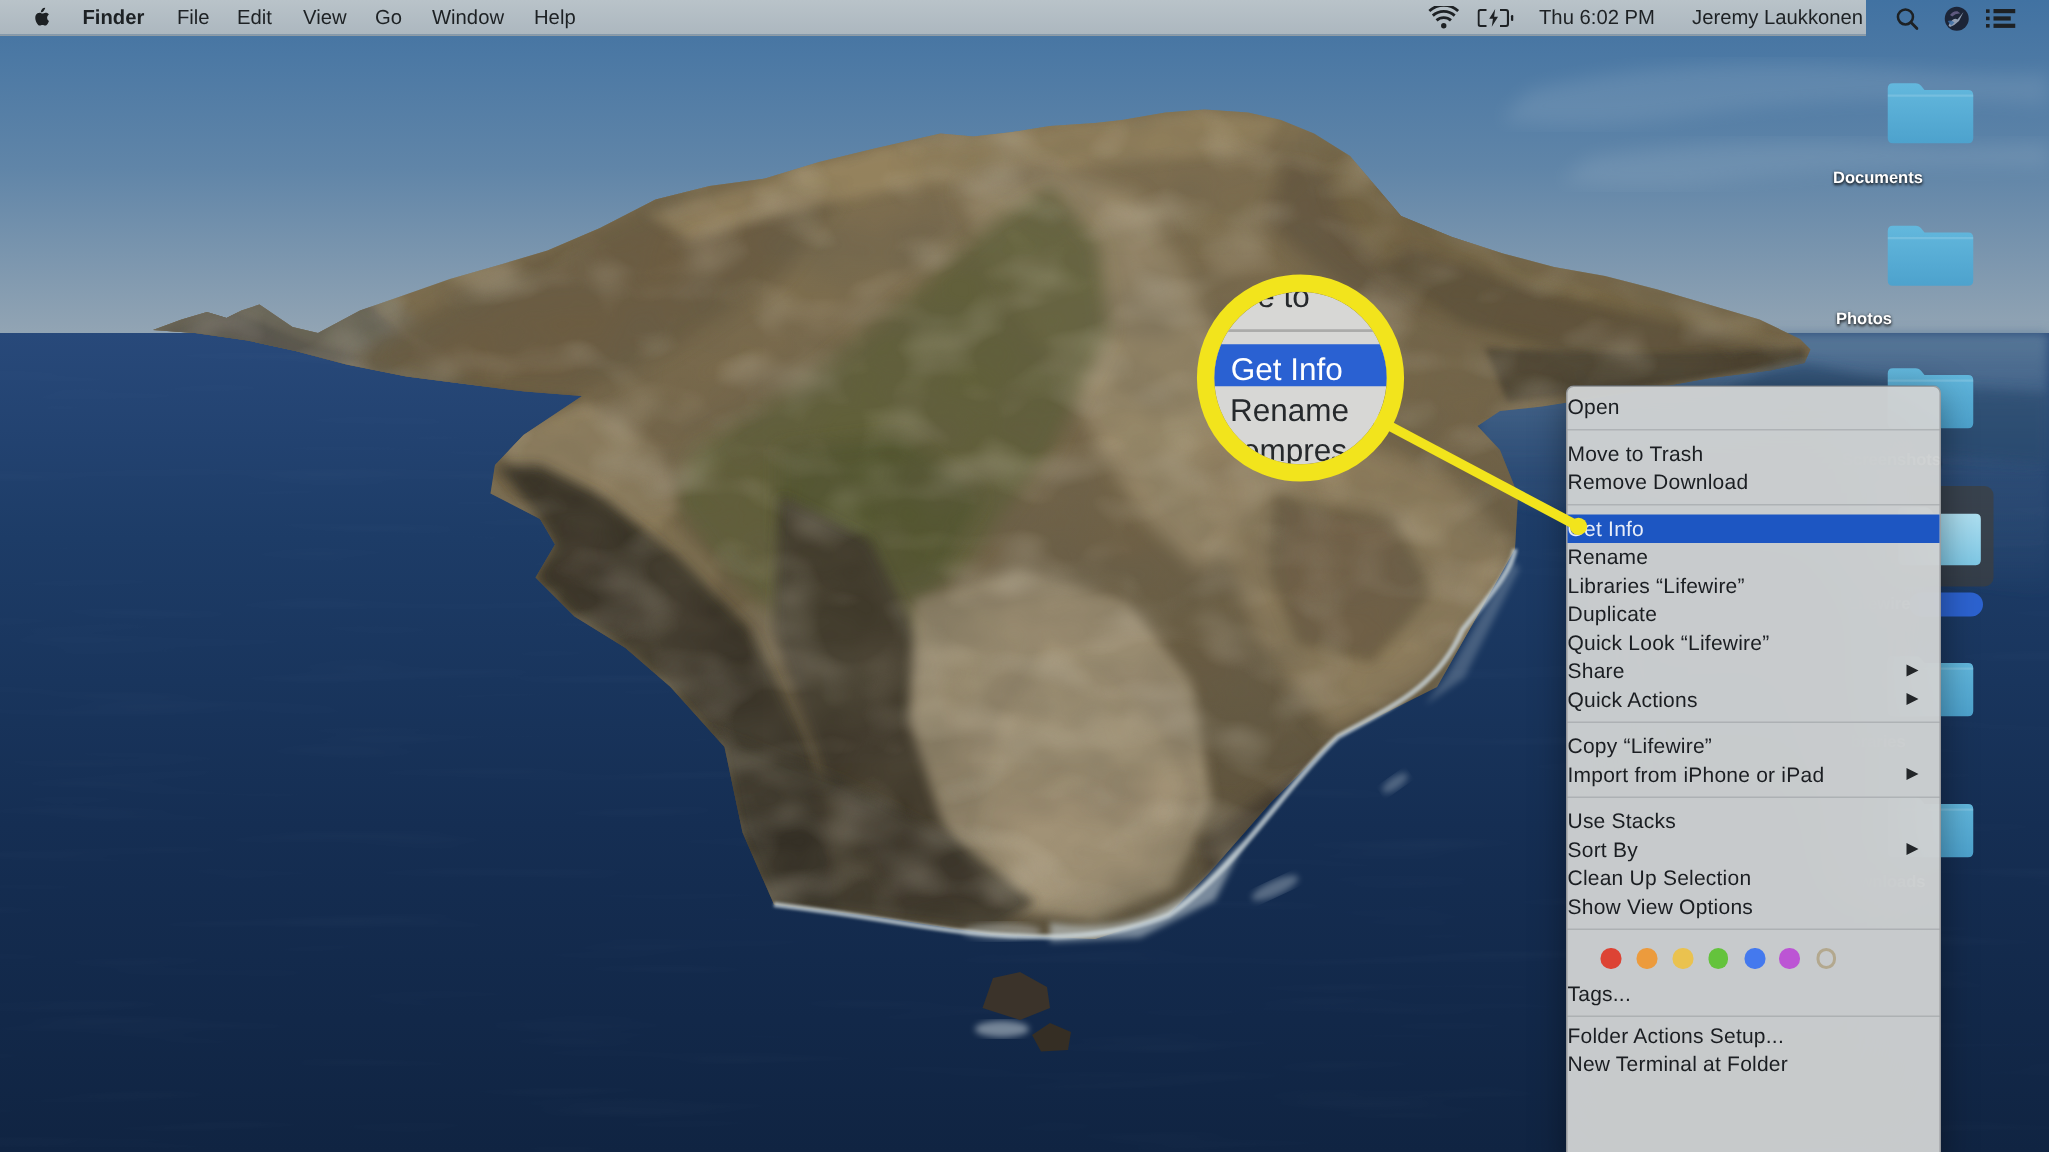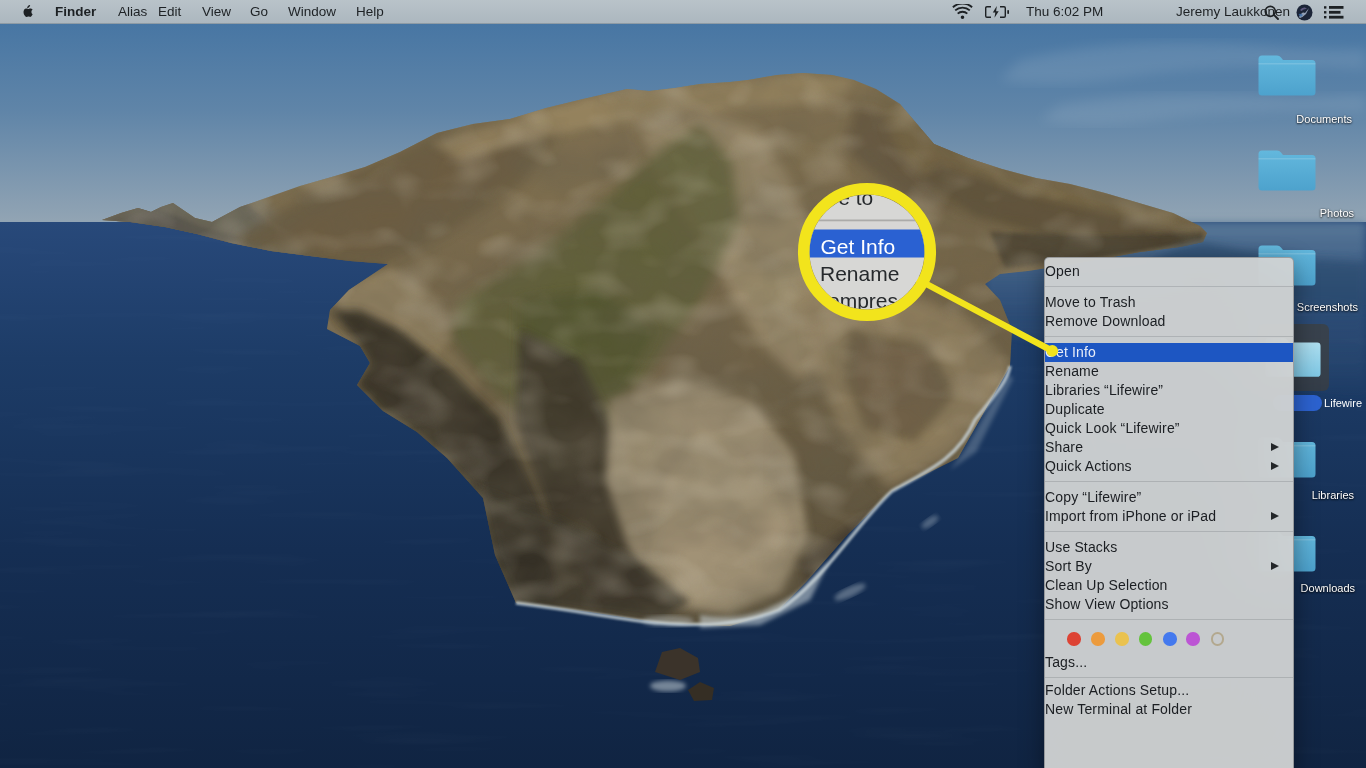--- a/index.html
+++ b/index.html
@@ -1,25 +1,25 @@
 <!DOCTYPE html>
 <html><head><meta charset="utf-8">
 <style>
 *{margin:0;padding:0;box-sizing:border-box}
 html,body{width:1366px;height:768px;overflow:hidden}
 body{font-family:"Liberation Sans",sans-serif;position:relative;background:#17325a}
 .abs{position:absolute}
 #bg{position:absolute;left:0;top:0}
 
-#menubar{position:absolute;left:0;top:0;width:1366px;height:24px;
+#menubar{position:absolute;left:0;top:0;width:1244px;height:24px;
  background:linear-gradient(#b9c3c9,#acb7bf);border-bottom:1px solid #8e9ba5;
  color:#1d2124;font-size:13.5px;z-index:40}
 #menubar .t{position:absolute;top:4px;white-space:nowrap}
 
-.lab{position:absolute;width:130px;text-align:right;color:#fff;font-size:11px;font-weight:normal;
+.lab{position:absolute;width:130px;text-align:left;color:#fff;font-size:11px;font-weight:bold;
  text-shadow:0 1px 2px rgba(0,0,0,.8),0 0 2px rgba(0,0,0,.45);z-index:5;white-space:nowrap}
 .fold{position:absolute;z-index:5}
 
 #cmenu{position:absolute;left:1044px;top:257px;width:250px;height:520px;
  background:rgba(210,212,213,.94);backdrop-filter:blur(30px) saturate(0.75);border:1px solid rgba(80,84,88,.42);border-radius:5px;
  box-shadow:0 6px 24px rgba(0,0,0,.4);z-index:20;padding-top:3.5px;
  font-size:14px;color:#1b1e22}
 .mi{height:19px;line-height:19px;position:relative;white-space:nowrap;letter-spacing:.15px}
 .sep{height:12px;position:relative}
 .sep:after{content:"";position:absolute;left:0;right:0;top:5.5px;height:1px;background:rgba(50,54,58,.17)}
@@ -151,40 +151,40 @@
 </svg>
 
 <div id="menubar">
  <svg class="abs" style="left:22px;top:5px" width="11" height="13" viewBox="0 0 11 13">
   <path d="M7.2,2.1 C7.8,1.4 8.2,0.5 8.1,0 C7.3,0.05 6.5,0.5 6,1.1 C5.5,1.7 5.1,2.6 5.3,3.2 C6,3.25 6.7,2.8 7.2,2.1 Z
    M9.4,6.9 C9.4,5.4 10.5,4.7 10.6,4.6 C9.9,3.6 8.9,3.5 8.5,3.45 C7.6,3.35 6.8,4 6.3,4 C5.8,4 5.1,3.47 4.4,3.5
    C3.4,3.52 2.5,4.05 2,4.9 C1,6.6 1.7,9.2 2.7,10.6 C3.2,11.3 3.8,12.1 4.5,12.05 C5.2,12 5.5,11.6 6.3,11.6
    C7.1,11.6 7.4,12.05 8.1,12.03 C8.9,12 9.4,11.33 9.9,10.6 C10.4,9.8 10.6,9 10.65,8.97 C10.6,8.95 9.4,8.5 9.4,6.9 Z" fill="#1d2124"></path>
  </svg>
  <span class="t" style="left:55px;font-weight:bold">Finder</span>
- <span class="t" style="left:118px">Alias</span>
+ <span class="t" style="left:118px">File</span>
  <span class="t" style="left:158px">Edit</span>
  <span class="t" style="left:202px">View</span>
  <span class="t" style="left:250px">Go</span>
  <span class="t" style="left:288px">Window</span>
  <span class="t" style="left:356px">Help</span>
  <svg class="abs" style="left:952px;top:4px" width="21" height="16" viewBox="0 0 21 16">
   <path d="M10.5,13.2 m-1.8,0 a1.8,1.8 0 1,0 3.6,0 a1.8,1.8 0 1,0 -3.6,0" fill="#1d2124"></path>
   <path d="M5.7,9.6 a7.1,7.1 0 0,1 9.6,0" fill="none" stroke="#1d2124" stroke-width="1.9"></path>
   <path d="M3.2,6.4 a10.9,10.9 0 0,1 14.6,0" fill="none" stroke="#1d2124" stroke-width="1.9"></path>
   <path d="M0.9,3.3 a14.4,14.4 0 0,1 19.2,0" fill="none" stroke="#1d2124" stroke-width="1.9"></path>
  </svg>
  <svg class="abs" style="left:985px;top:5.5px" width="24" height="12" viewBox="0 0 24 12">
   <path d="M6,0.7 H2 Q0.7,0.7 0.7,2 V10 Q0.7,11.3 2,11.3 H6" fill="none" stroke="#1d2124" stroke-width="1.4"></path>
   <path d="M15,0.7 H19 Q20.3,0.7 20.3,2 V10 Q20.3,11.3 19,11.3 H15" fill="none" stroke="#1d2124" stroke-width="1.4"></path>
   <path d="M11.8,0 L7.8,6.5 L10.3,6.5 L9.5,11.8 L13.7,5.2 L11.1,5.2 Z" fill="#1d2124"></path>
   <rect x="22.3" y="4" width="1.7" height="4" rx="0.8" fill="#1d2124"></rect>
  </svg>
  <span class="t" style="left:1026px">Thu 6:02 PM</span>
- <span class="t" style="left:1176px">Jeremy Laukkonen</span>
+ <span class="t" style="left:1128px">Jeremy Laukkonen</span>
  <svg class="abs" style="left:1264px;top:4.5px" width="15" height="15" viewBox="0 0 15 15">
   <circle cx="6.3" cy="6.3" r="5" fill="none" stroke="#1d2124" stroke-width="1.7"></circle>
   <path d="M9.9,9.9 L14,14" stroke="#1d2124" stroke-width="1.9" stroke-linecap="round"></path>
  </svg>
  <svg class="abs" style="left:1296px;top:3.5px" width="17" height="17" viewBox="0 0 17 17">
   <circle cx="8.5" cy="8.5" r="8" fill="#1c2538"></circle>
   <path d="M3,13 Q6,7 9,9 L13,4 L10,10 Q7,13 4,14 Z" fill="#b9c8de" opacity="0.75"></path>
   <path d="M4,6 Q6,3 9,3.5 L11,5 Q8,4.5 5.5,7 Z" fill="#7a6f9e" opacity="0.7"></path>
   <path d="M2.5,10 Q5,9 7,11 L5,13 Q3.5,12 2.5,10 Z" fill="#3c6ea8" opacity="0.8"></path>
  </svg>

